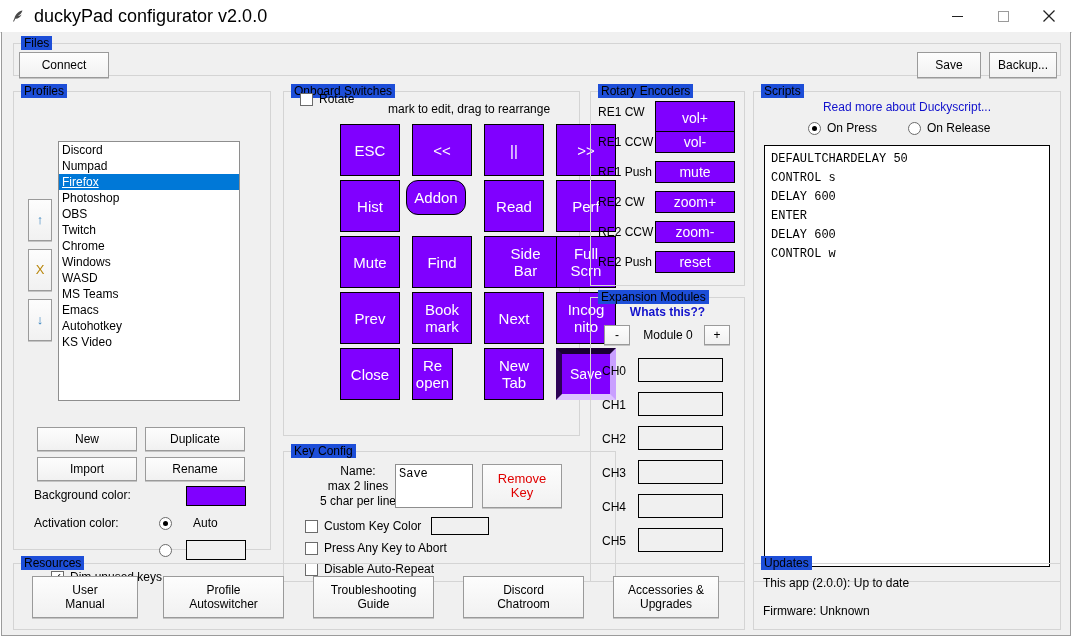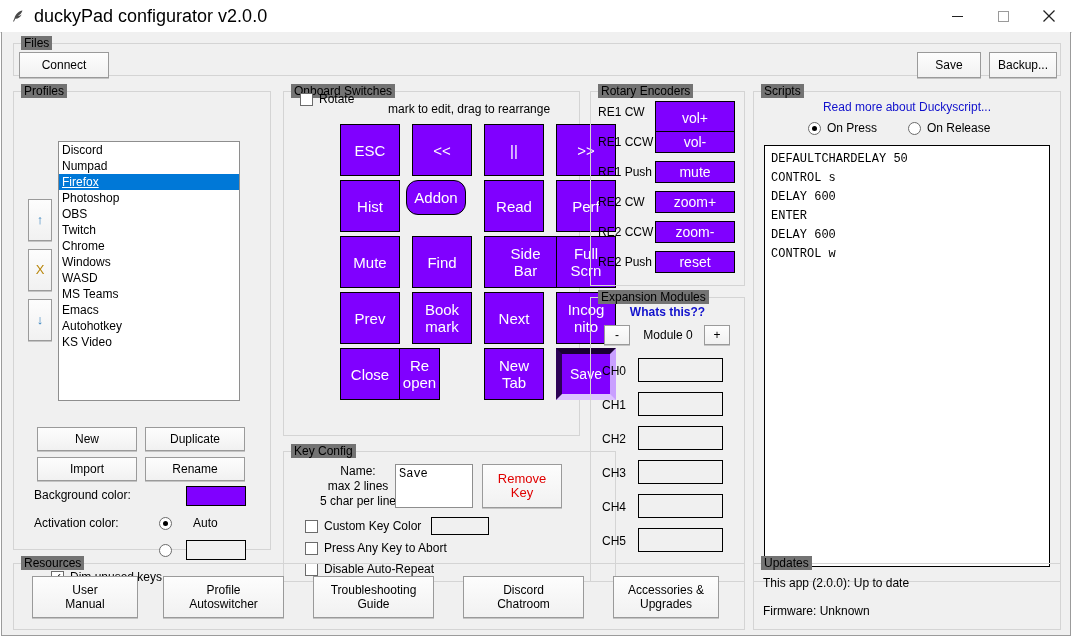--- a/index.html
+++ b/index.html
@@ -50,21 +50,21 @@
 
   
   .gb { position: absolute; box-sizing: border-box; }
   .gb-frame {
     position: absolute; left: 0; right: 0; top: 7px; bottom: 0;
     border: 1px solid #d4d4d4;
     box-sizing: border-box;
   }
   .gb-title {
     position: absolute; left: 8px; top: 0;
-    background: #737373;
+    background: #1d4ed8;
     padding: 0 3px;
     font-size: 12px; line-height: 14px;
     color: #000;
     white-space: nowrap;
     text-align: center;
   }
   .gb-body { position: absolute; left: 0; right: 0; top: 7px; bottom: 0; }
 
   
   .btn {
@@ -317,21 +317,21 @@
 Bar</div>
           <div class="key" style="left: 228px; top: 145px; width: 60px; height: 52px;">Full
 Scrn</div>
           <div class="key" style="left: 12px; top: 201px; width: 60px; height: 52px;">Prev</div>
           <div class="key" style="left: 84px; top: 201px; width: 60px; height: 52px;">Book
 mark</div>
           <div class="key" style="left: 156px; top: 201px; width: 60px; height: 52px;">Next</div>
           <div class="key" style="left: 228px; top: 201px; width: 60px; height: 52px;">Incog
 nito</div>
           <div class="key" style="left: 12px; top: 257px; width: 60px; height: 52px;">Close</div>
-          <div class="key" style="left: 71px; top: 257px; width: 41px; height: 52px;">Re
+          <div class="key" style="left: 84px; top: 257px; width: 41px; height: 52px;">Re
 open</div>
           <div class="key" style="left: 156px; top: 257px; width: 60px; height: 52px;">New
 Tab</div>
           <div class="key selected" style="left: 228px; top: 257px; width: 60px; height: 52px;">Save</div>
         </div>
     </div>
   </div>
 
   <div class="gb" style="left:281px; top:412px; width:333px; height:138px;">
     <div class="gb-frame"></div>

